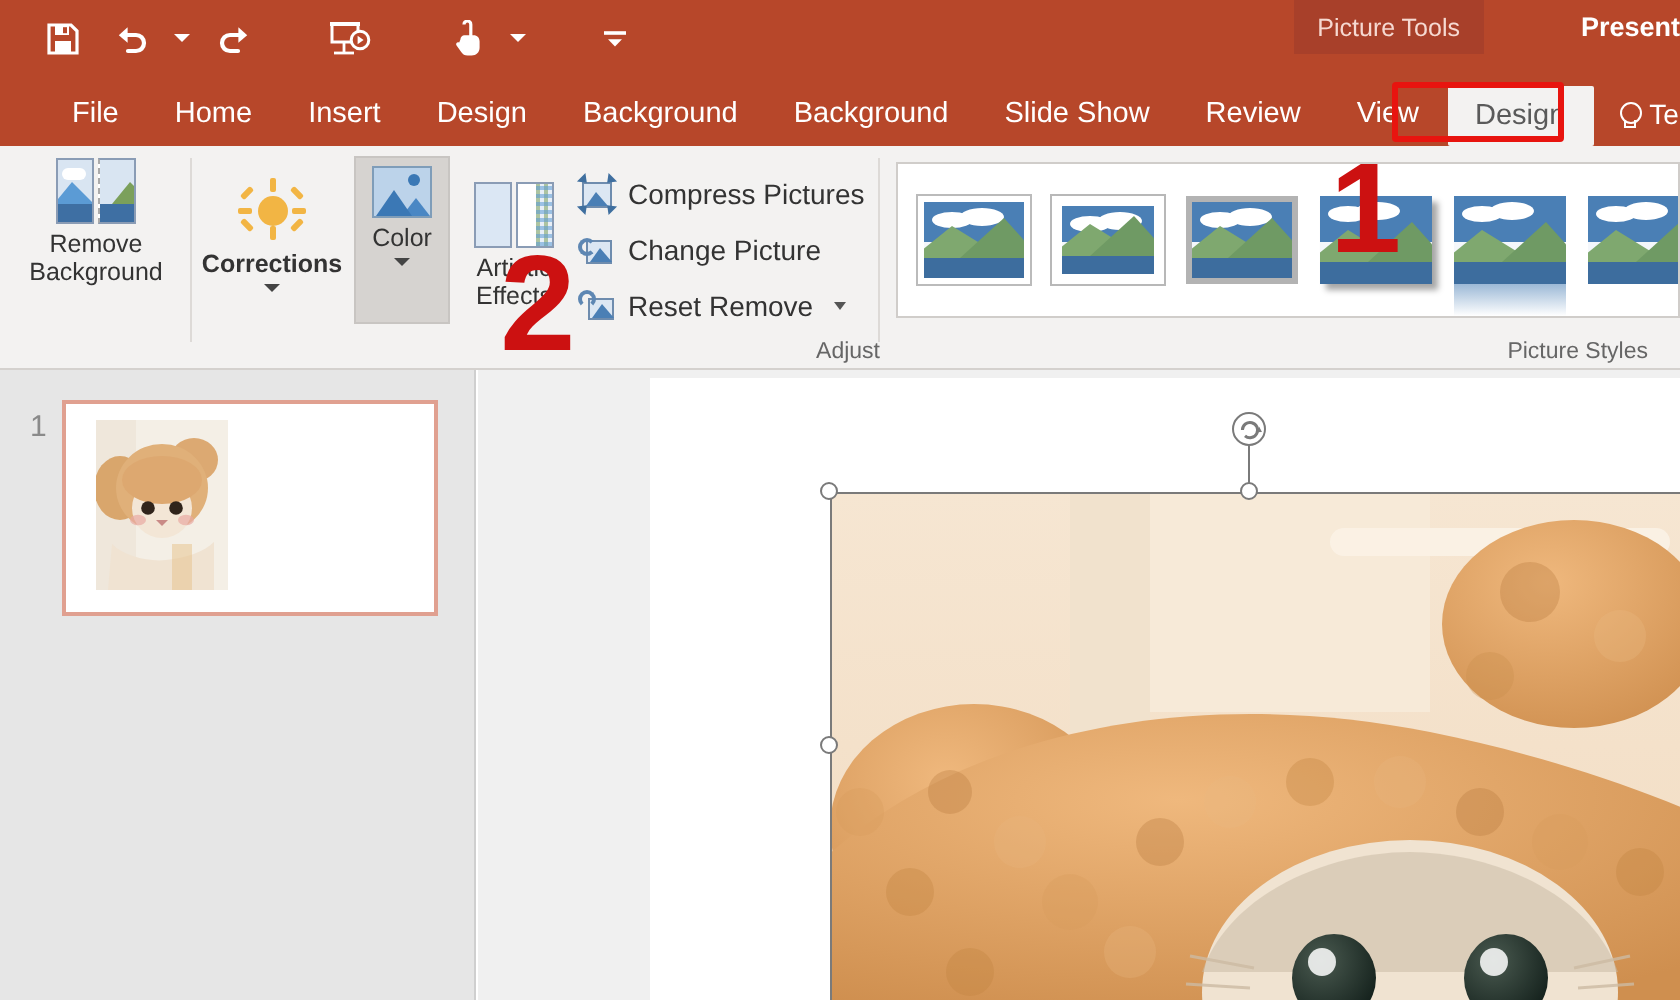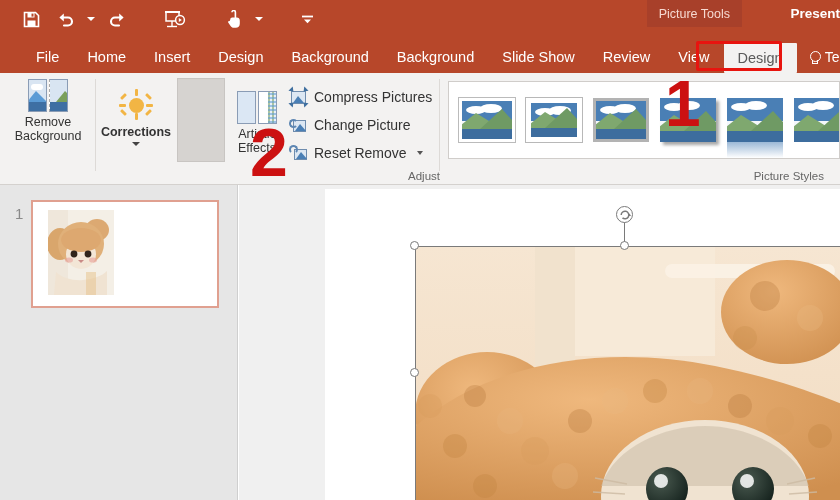--- a/index.html
+++ b/index.html
@@ -366,20 +366,29 @@
           <i style="left:4px; top:4px; width:3px; height:7px; transform:rotate(45deg);"></i>
           <i style="right:4px; top:4px; width:3px; height:7px; transform:rotate(-45deg);"></i>
           <i style="left:4px; bottom:6px; width:3px; height:7px; transform:rotate(-45deg);"></i>
           <i style="right:4px; bottom:6px; width:3px; height:7px; transform:rotate(45deg);"></i>
         </span>
         <span class="lbl">Corrections</span>
         <span class="caret-dn"></span>
       </div>
 
       <div class="colorbtn-bg" style="left:177px; top:5px; width:48px; height:84px;"></div>
+      <div class="bigbtn" style="left:177px; top:4px; width:48px;">
+        <span class="ico-pic">
+          <span class="dot"></span>
+            <span class="m2"></span>
+            <span class="m1"></span>
+        </span>
+        <span class="lbl">Color</span>
+        <span class="caret-dn"></span>
+      </div>
 
       <div class="bigbtn" style="left:228px; top:12px; width:58px;">
         <span class="ico-art">
           <span class="half l">
               <span class="skyb" style="position:absolute;inset:0;background:#dbe7f4"></span>
             </span>
           <span class="half r">
               <span class="px"></span>
             </span>
         </span>

